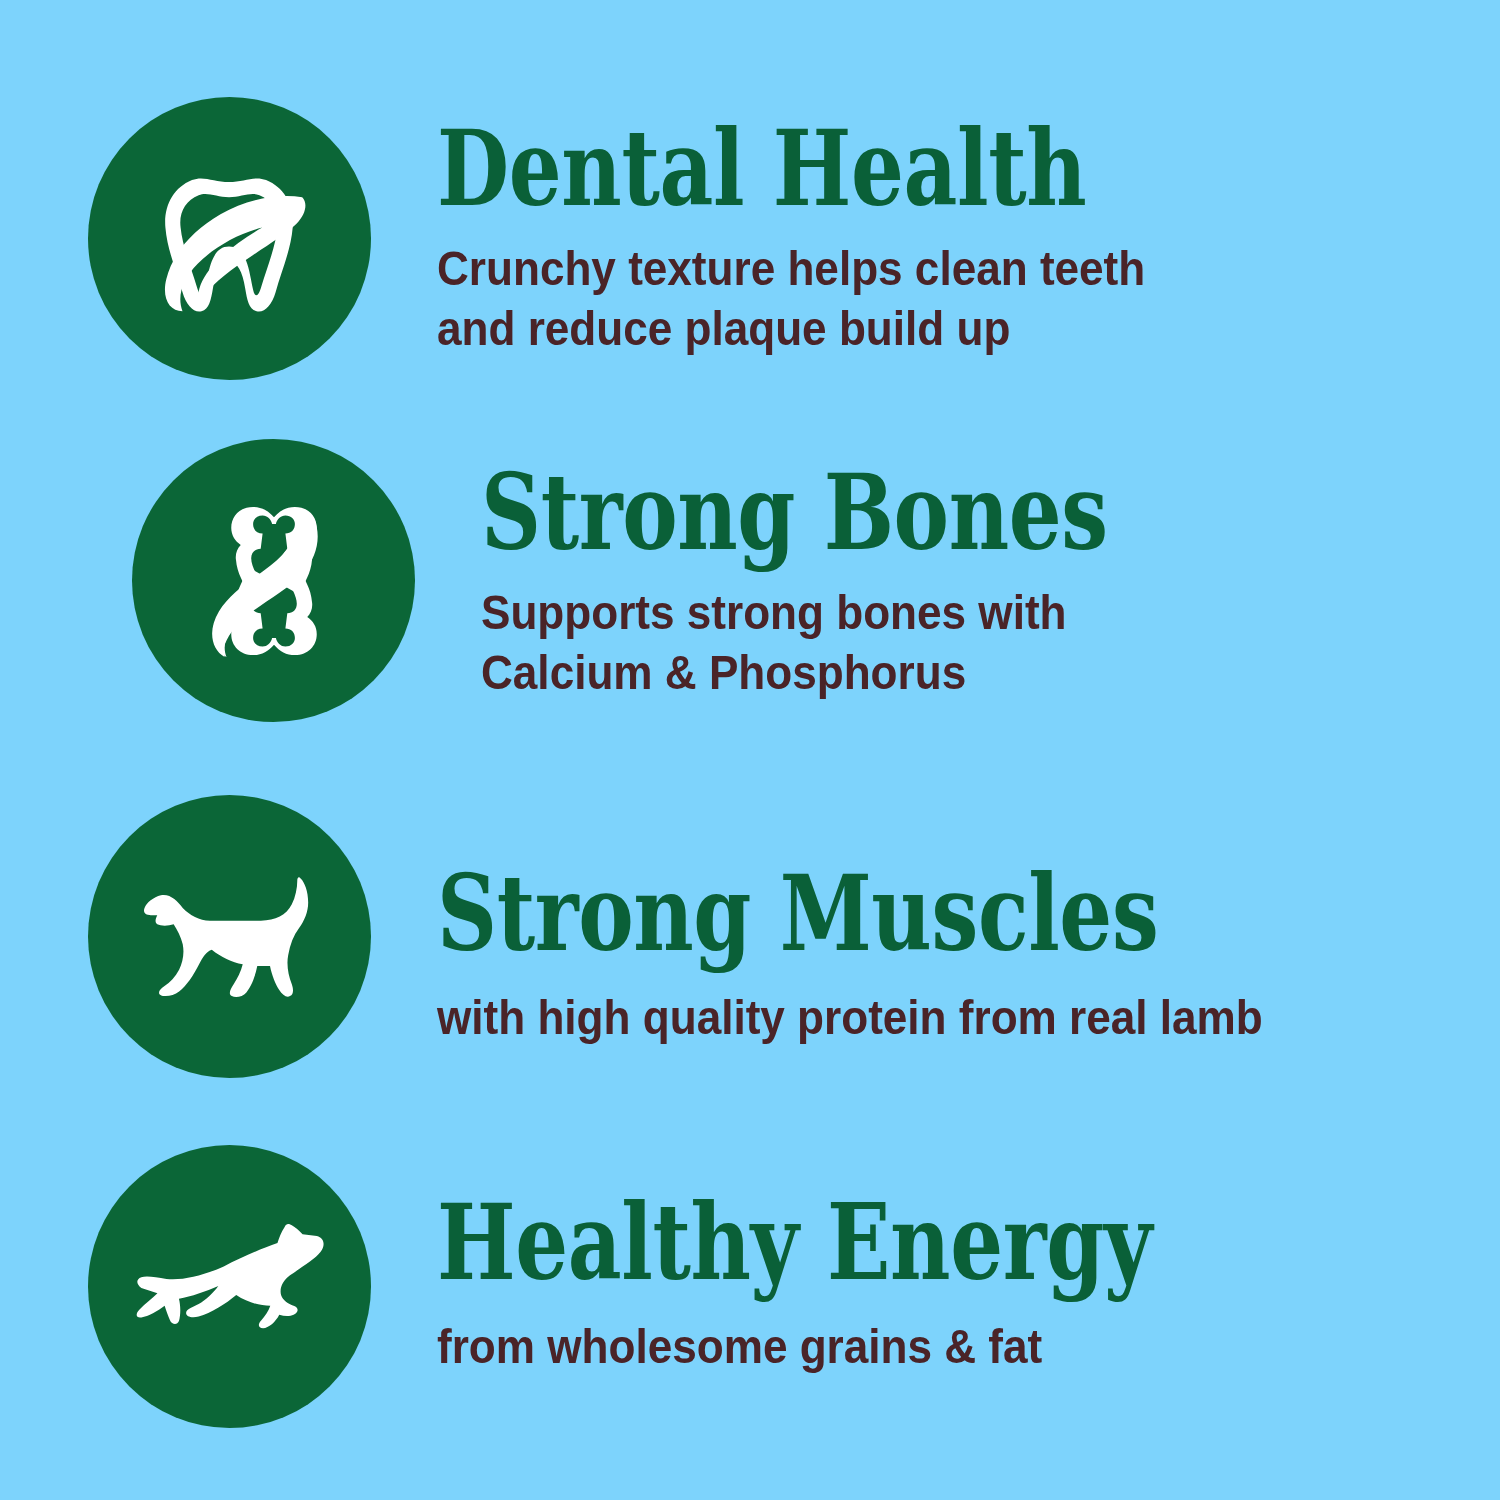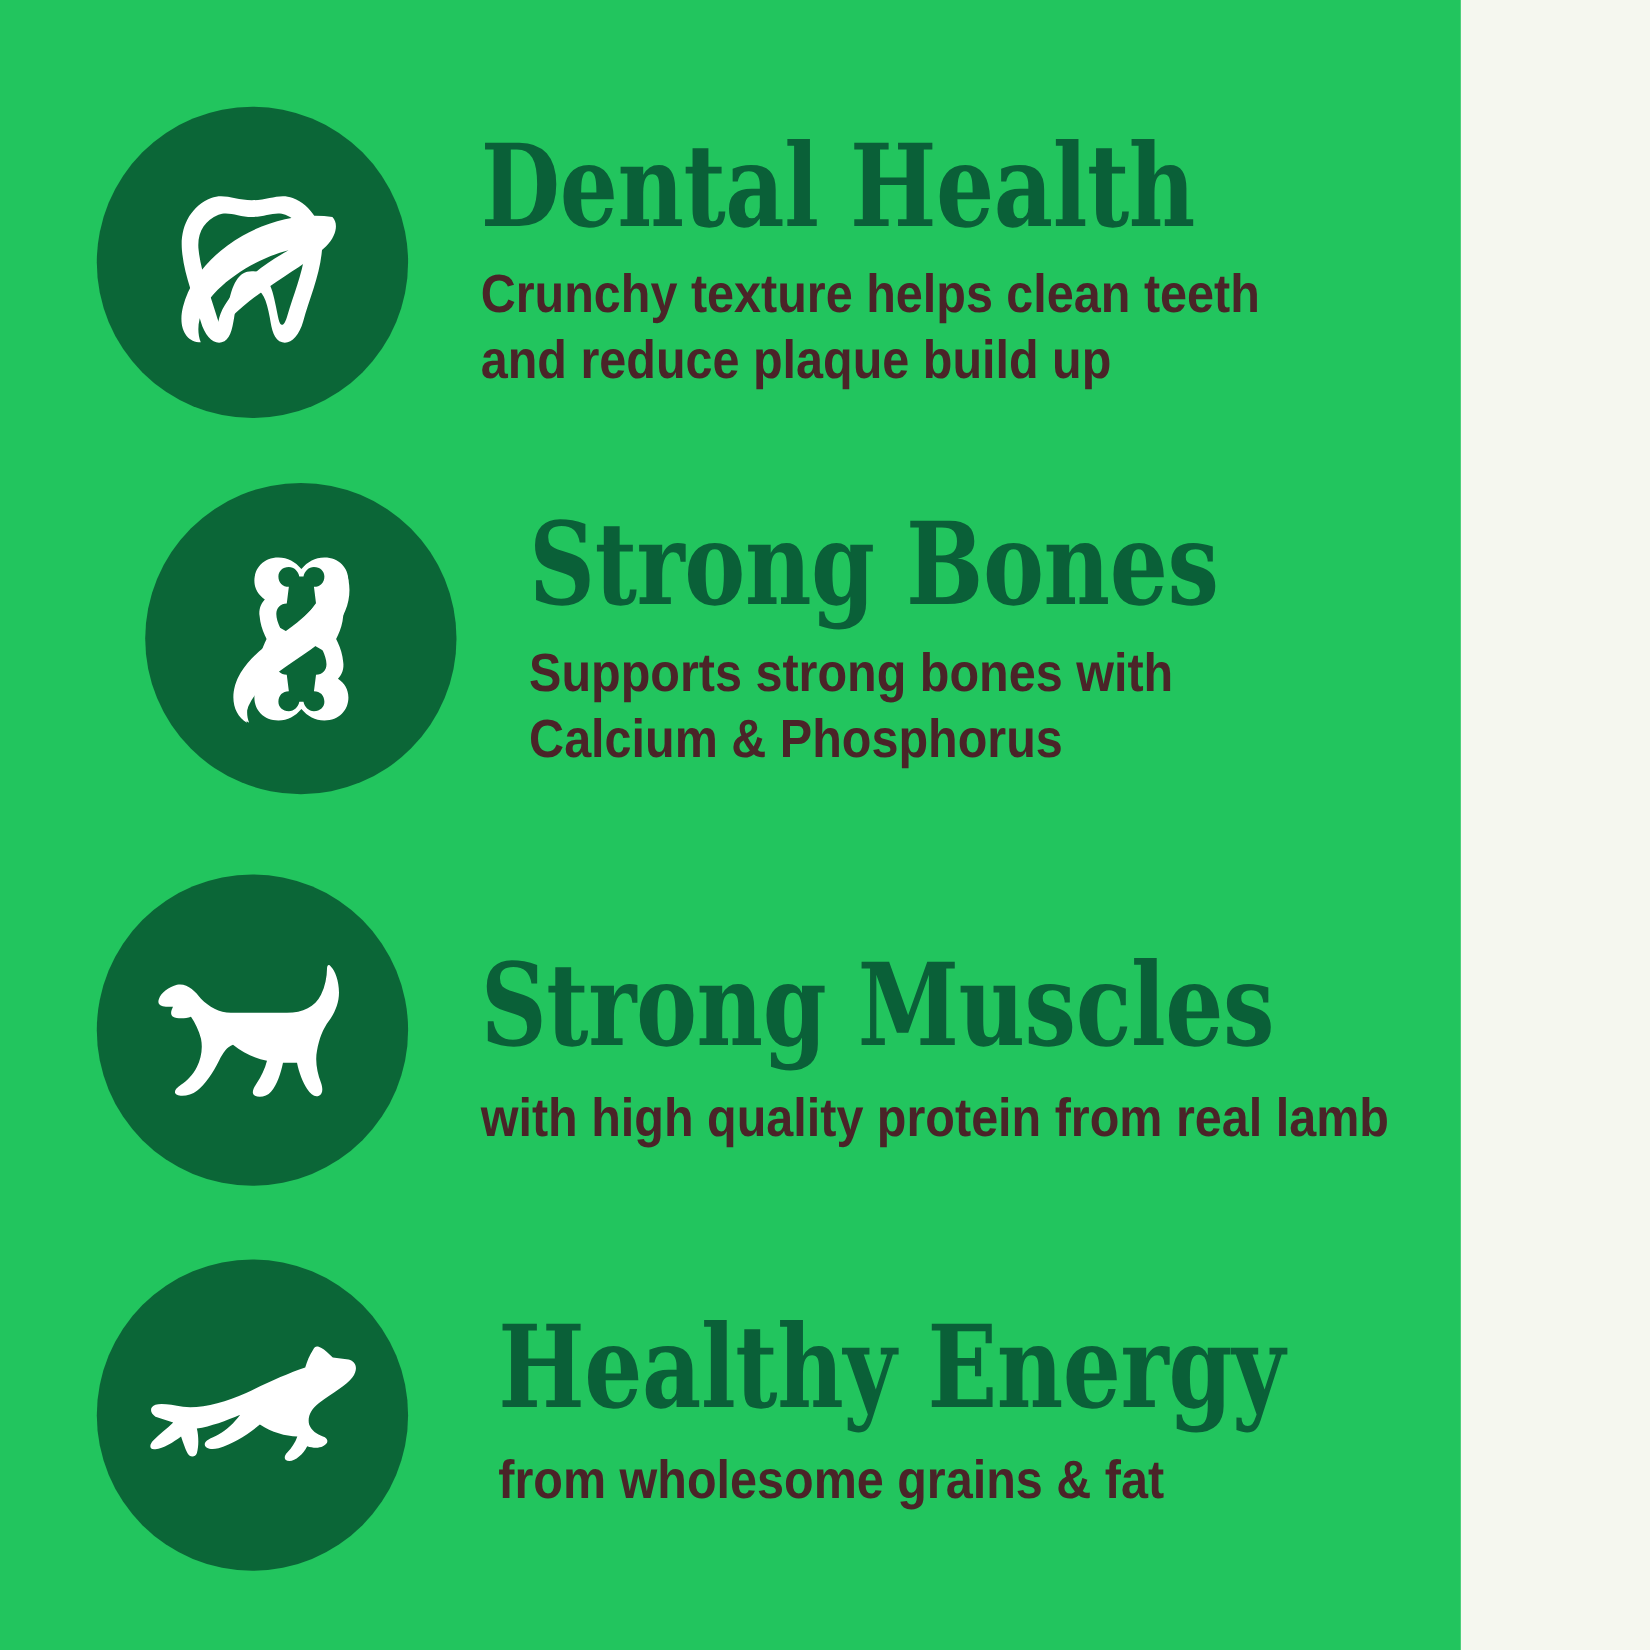--- a/index.html
+++ b/index.html
@@ -9,38 +9,38 @@
   body {
     width: 1500px;
     height: 1500px;
     background: #f5f7ef;
     font-family: "Liberation Sans", sans-serif;
     overflow: hidden;
   }
 
   .board {
     position: relative;
-    width: 1328px;
+    width: 1500px;
     height: 1500px;
-    background: #22c55e;
+    background: #7dd3fc;
   }
 
   .benefit-row {
     position: absolute;
     left: 0;
     width: 1500px;
     display: flex;
     align-items: flex-start;
   }
 
   
   .row-1 { top: 97px; }
   .row-2 { top: 439px; margin-left: 44px; }
   .row-3 { top: 795px; align-items: center; }
-  .row-4 { top: 1145px; gap: 16px; }
+  .row-4 { top: 1145px; }
 
   .icon-badge {
     position: relative;
     flex: 0 0 auto;
     margin-left: 88px;
     width: 283px;
     height: 283px;
     border-radius: 50%;
     background: #0b6637;
     display: flex;

